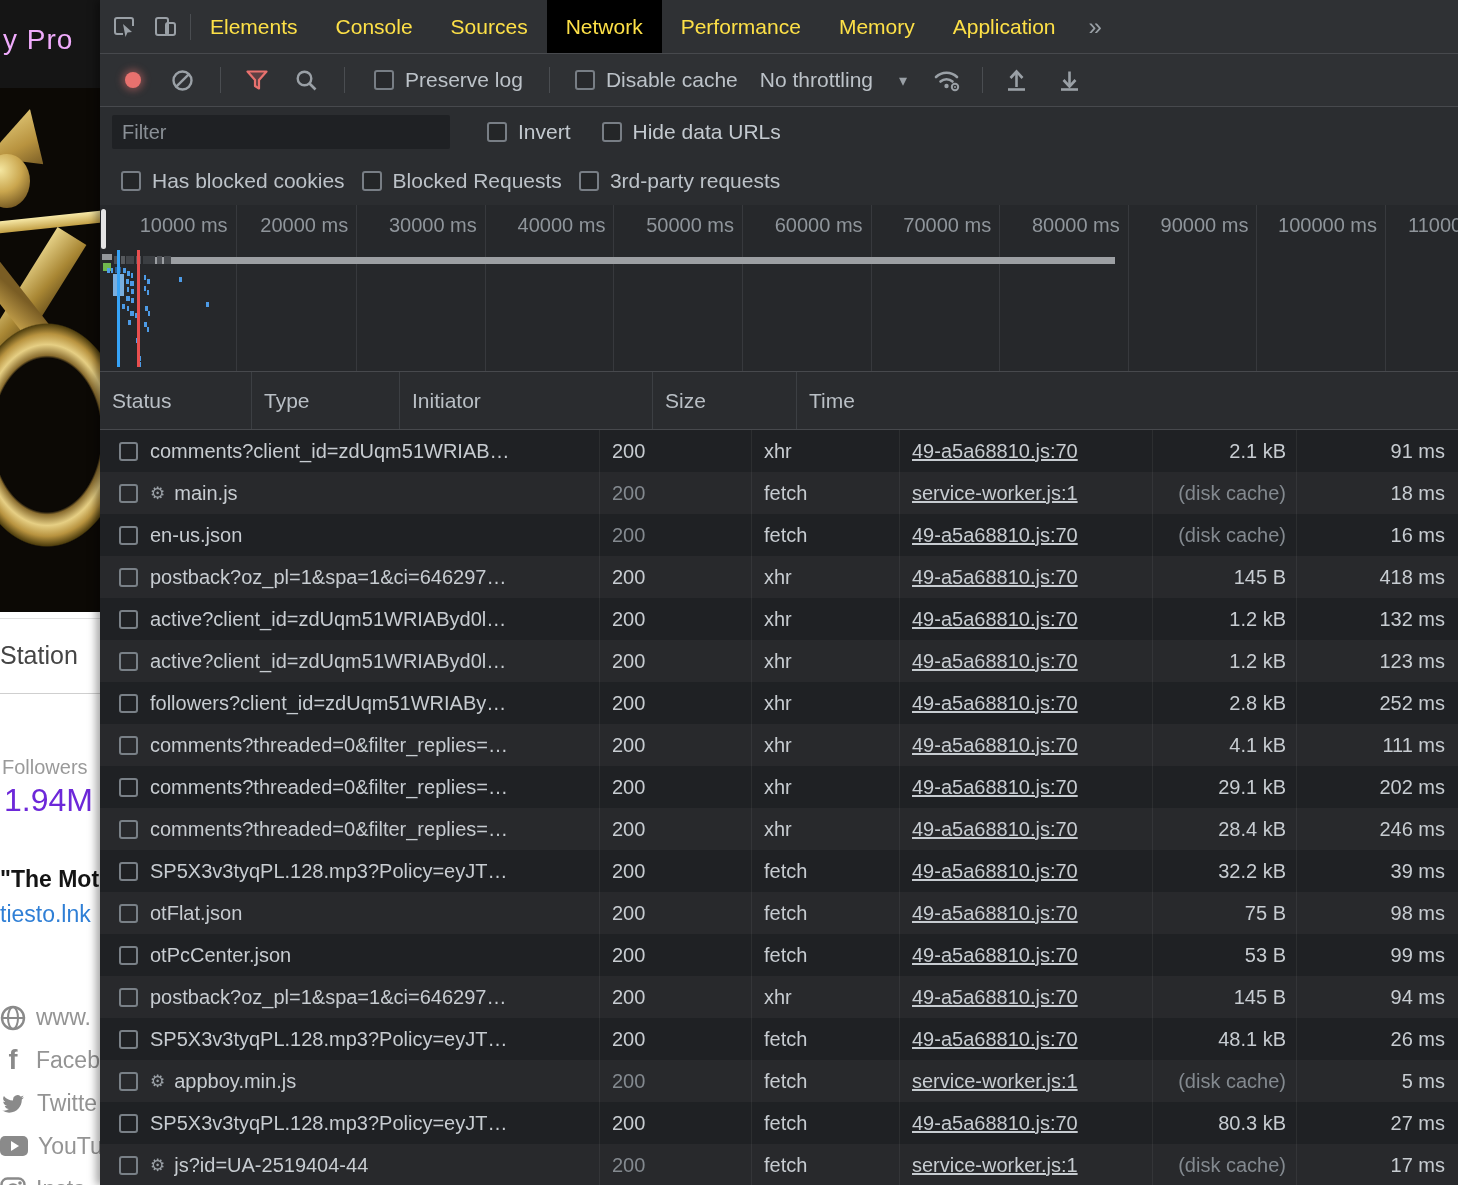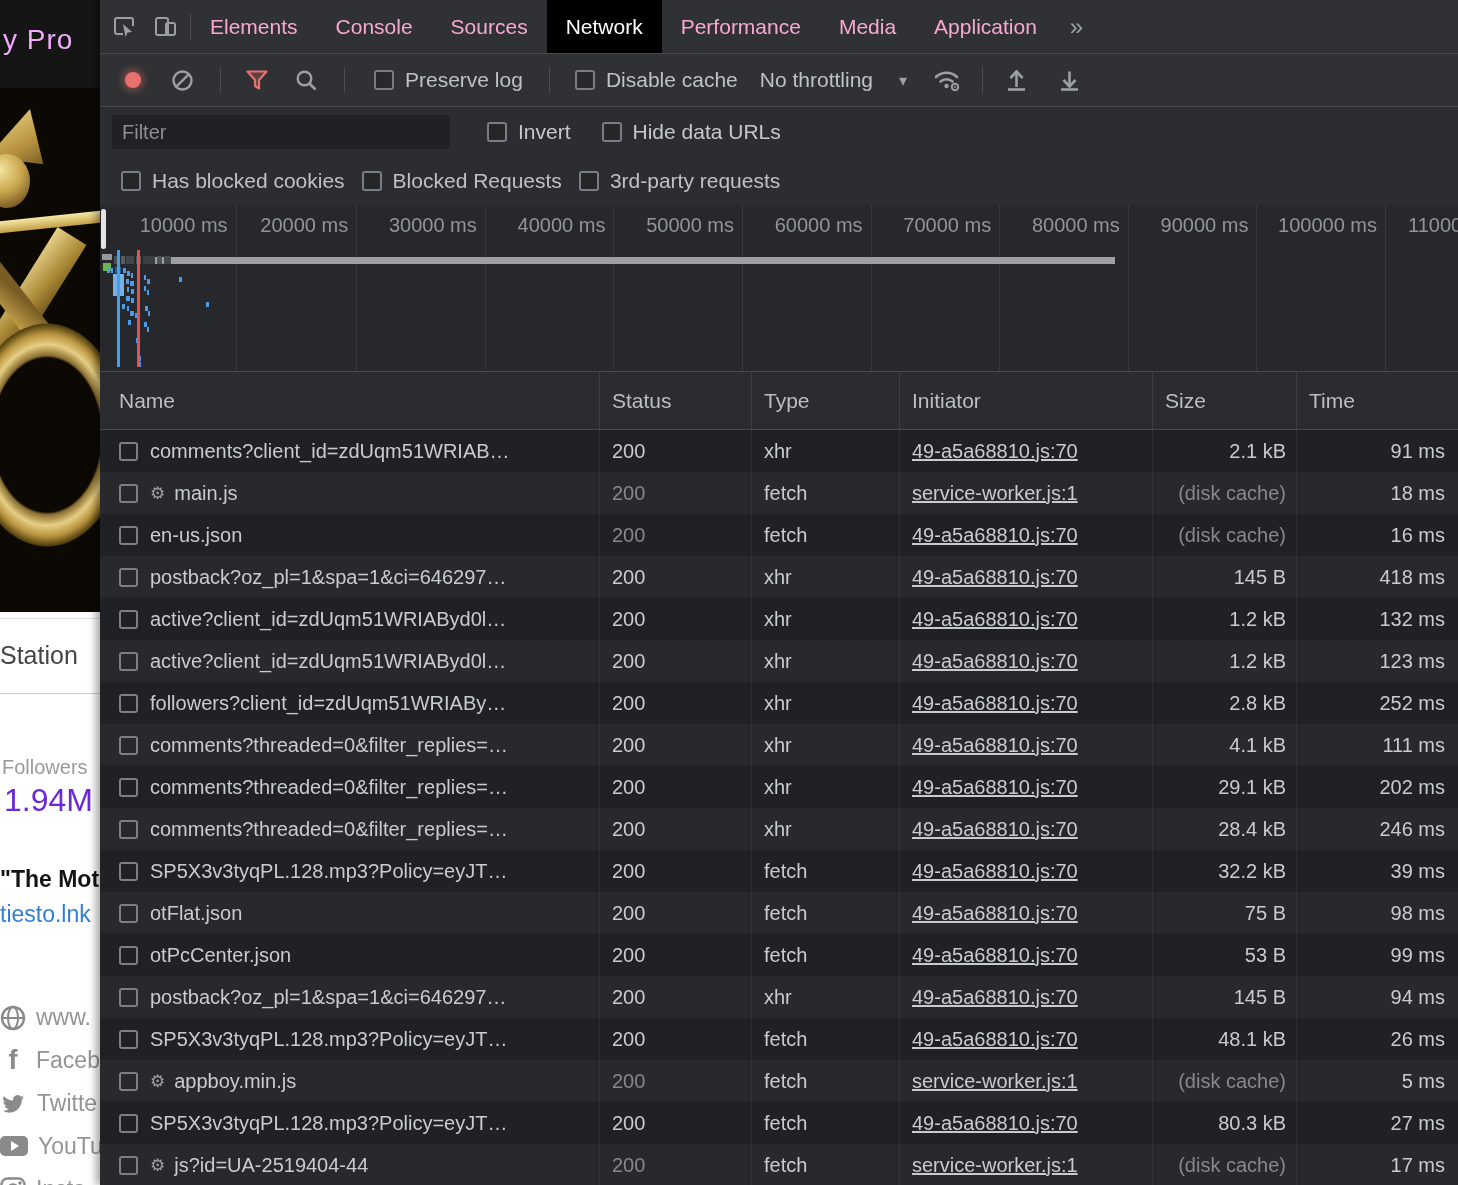--- a/index.html
+++ b/index.html
@@ -38,22 +38,22 @@
   .fb-glyph{font-size:27px;font-weight:bold;color:#8a8a8a;width:26px;text-align:center;}
 
   
   .devtools{position:absolute;left:100px;top:0;width:1358px;height:1185px;background:#26282b;
             color:#c7ccd1;box-shadow:-4px 0 8px rgba(0,0,0,.35);}
   .vdiv{width:1px;background:#4a4d51;height:26px;align-self:center;flex:0 0 auto;}
 
   .tabbar{position:absolute;top:0;left:0;right:0;height:53px;background:#2f3134;
           border-bottom:1px solid #47494d;display:flex;align-items:stretch;}
   .tabbar-icons{display:flex;align-items:center;padding:0 12px;gap:16px;}
-  .tab{display:flex;align-items:center;padding:0 19px;font-size:21px;color:#f9a8d4;cursor:default;}
-  .tab.active{background:#000;color:#ffffff;}
+  .tab{display:flex;align-items:center;padding:0 19px;font-size:21px;color:#fde047;cursor:default;}
+  .tab.active{background:#000;color:#fde047;}
   .more-tabs{display:flex;align-items:center;padding:0 14px;font-size:24px;color:#9aa0a6;}
 
   .toolbar{position:absolute;top:54px;left:0;right:0;height:52px;background:#2f3134;
            border-bottom:1px solid #47494d;display:flex;align-items:center;font-size:21px;color:#bcc2c8;}
   .record-dot{width:16px;height:16px;border-radius:50%;background:#e8716e;margin-left:25px;
            box-shadow:0 0 7px 3px rgba(232,113,110,.4);flex:0 0 auto;}
   .tb-icon{flex:0 0 auto;display:flex;align-items:center;}
   .checkbox{width:20px;height:20px;border:2px solid #787e85;border-radius:3px;background:rgba(0,0,0,.15);
            flex:0 0 auto;box-sizing:border-box;}
   .throttle-label{margin-left:22px;}
@@ -178,21 +178,21 @@
           <rect x="13" y="9" width="9" height="12" rx="2" fill="none" stroke="#9aa0a6" stroke-width="2"></rect>
         </svg>
       </div>
       <div class="vdiv"></div>
       <div id="tab-strip" style="display:flex;align-items:stretch;">
           <div class="tab">Elements</div>
           <div class="tab">Console</div>
           <div class="tab">Sources</div>
           <div class="tab active">Network</div>
           <div class="tab">Performance</div>
-          <div class="tab">Media</div>
+          <div class="tab">Memory</div>
           <div class="tab">Application</div>
         </div>
       <div class="more-tabs">»</div>
     </div>
 
     <div class="toolbar">
       <div class="record-dot"></div>
       <span class="tb-icon" style="margin-left:30px;">
         <svg width="23" height="23" viewBox="0 0 23 23">
           <circle cx="11.5" cy="11.5" r="9" fill="none" stroke="#9aa0a6" stroke-width="2.4"></circle>
@@ -349,21 +349,20 @@
           <div class="ov-bar" style="left: 38px; top: 157px; width: 3px; height: 5px; background: rgb(77, 155, 230);"></div>
           <div class="ov-bar" style="left: 106px; top: 97px; width: 3px; height: 5px; background: rgb(77, 155, 230);"></div>
         </div>
       <div class="scrubber"></div>
       <div class="marker-blue" id="dcl-line" style="left: 17px;"></div>
       <div class="marker-red" id="load-line" style="left: 37px;"></div>
     </div>
 
     <div class="grid-table">
       <div class="thead">
-        <div class="th c-name">Name</div>
         <div class="th c-status">Status</div>
         <div class="th c-type">Type</div>
         <div class="th c-init">Initiator</div>
         <div class="th c-size" style="justify-content:flex-start;">Size</div>
         <div class="th c-time" style="justify-content:flex-start;border-right:none;">Time</div>
       </div>
       <div id="rows">
           <div class="row odd">
             <div class="cell c-name">
               <span class="cb"></span>

